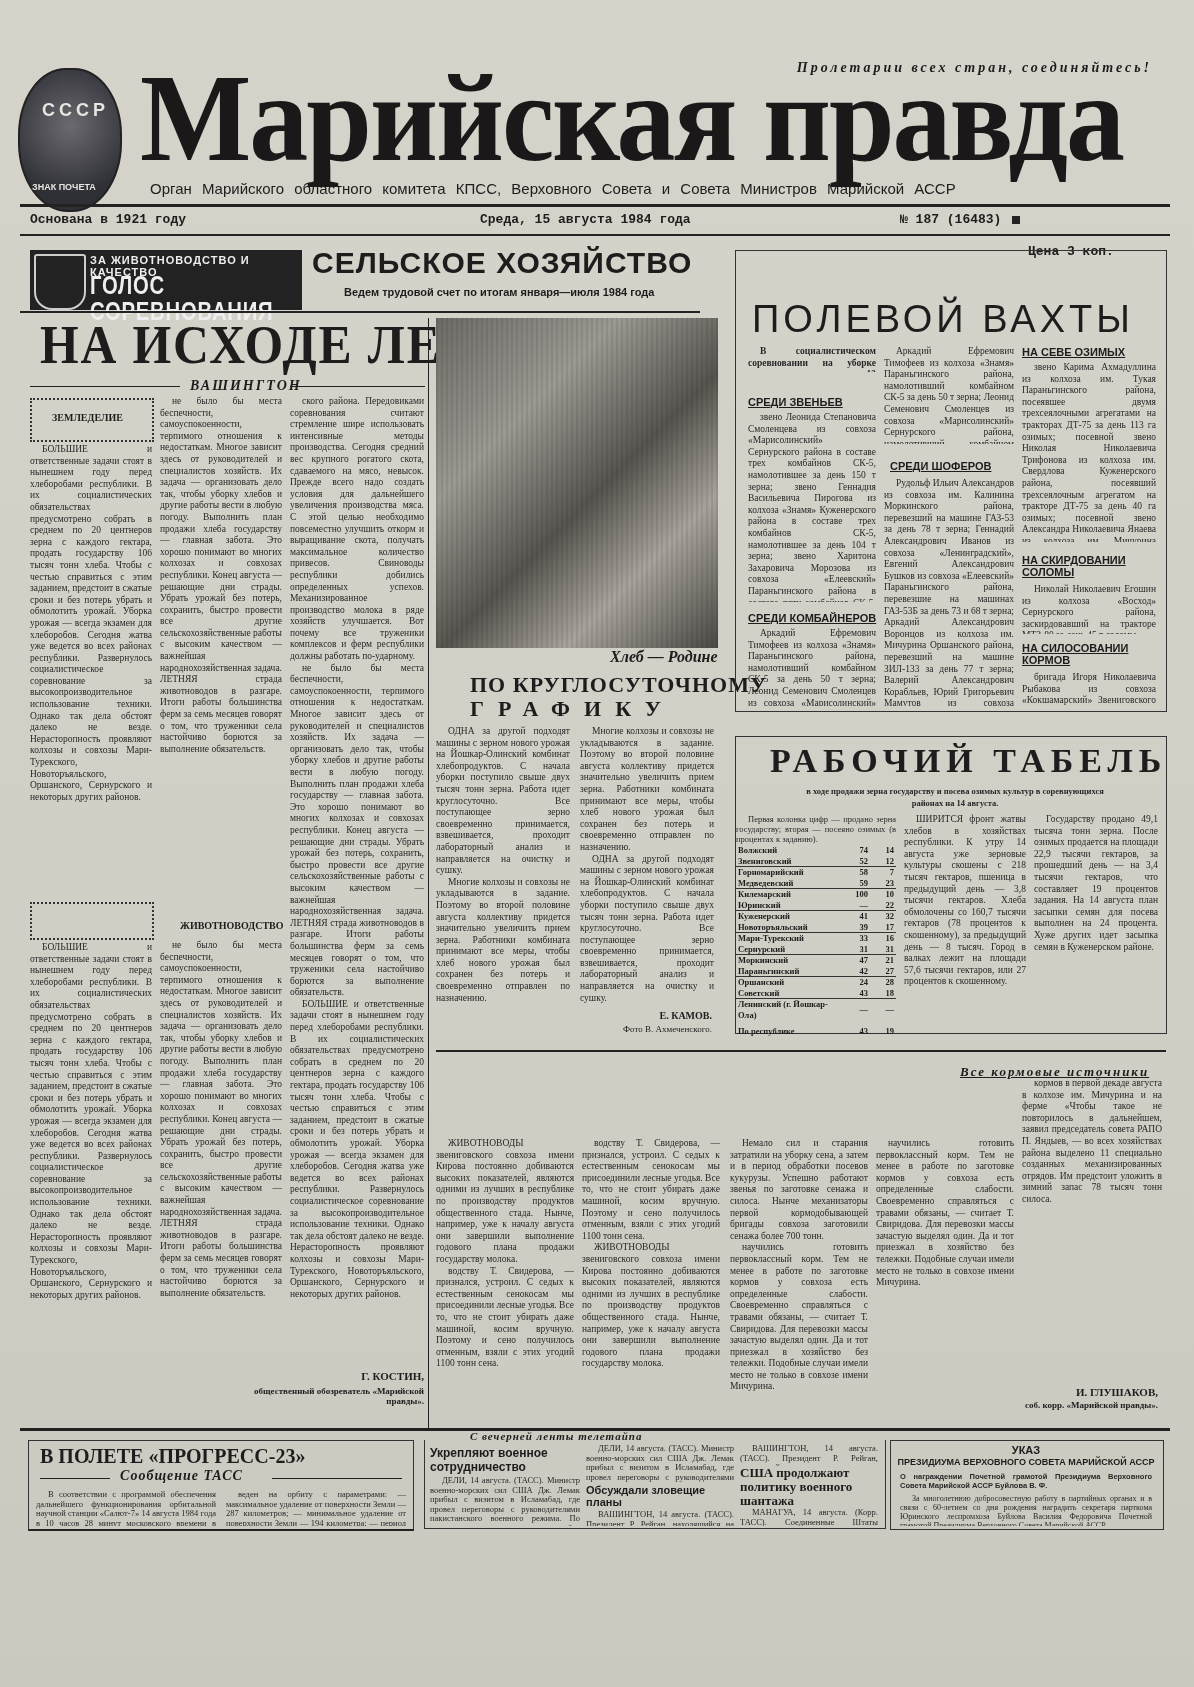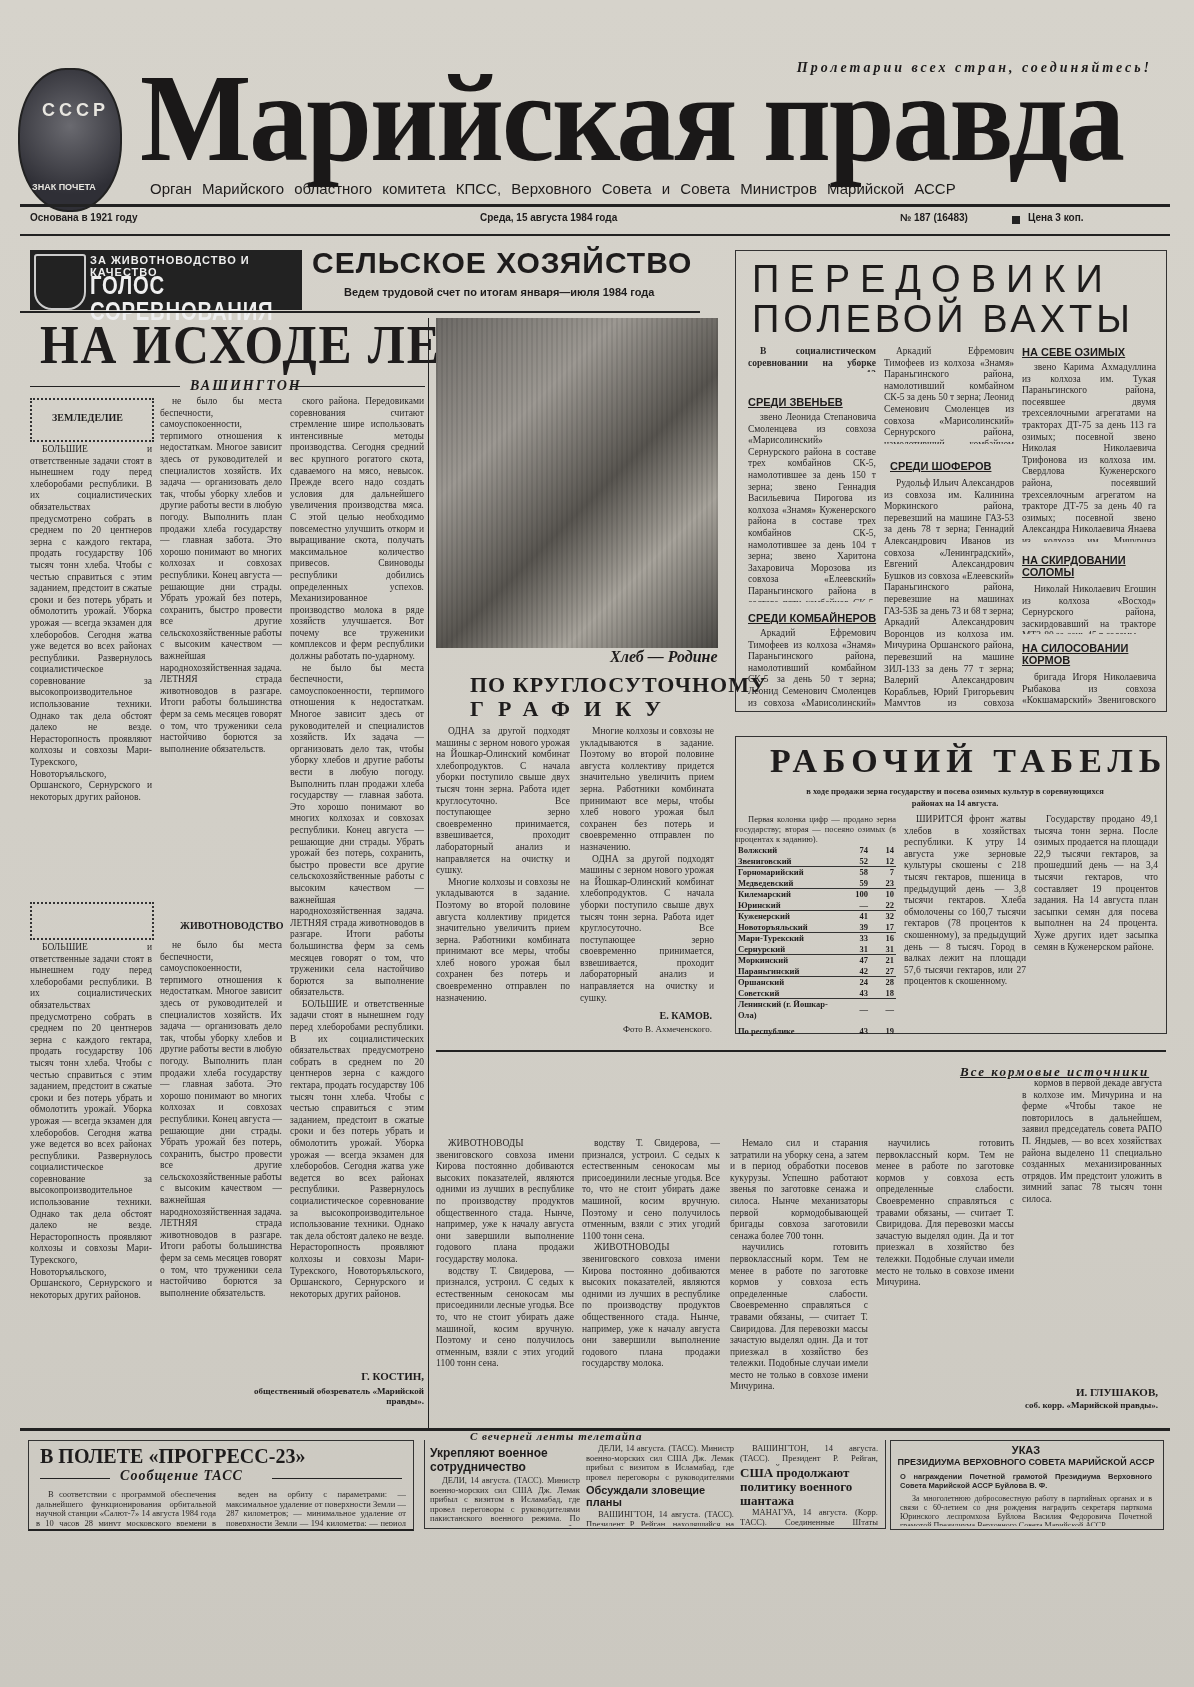--- a/index.html
+++ b/index.html
@@ -5,21 +5,21 @@
   html,body{margin:0;padding:0;}
   body{width:1194px;height:1687px;background:#cfccc3;font-family:"Liberation Serif",serif;color:#1e1c1c;position:relative;overflow:hidden;}
   .paper{position:absolute;left:0;top:0;width:1194px;height:1687px;background:linear-gradient(180deg,#d6d3cb 0%,#d1cec6 60%,#cbc8c0 100%);}
   .abs{position:absolute;}
   .rule{position:absolute;background:#222;}
   .masthead-title{position:absolute;left:140px;top:60px;font-family:"Liberation Serif",serif;font-weight:900;font-size:118px;letter-spacing:-2px;line-height:1;color:#1a1818;transform:scaleY(1.05);white-space:nowrap;}
   .slogan{position:absolute;right:42px;top:60px;font-style:italic;font-weight:bold;font-size:14px;letter-spacing:3px;}
   .organ{position:absolute;left:150px;top:180px;font-family:"Liberation Sans",sans-serif;font-size:15px;word-spacing:6px;}
   .emblem{position:absolute;left:18px;top:68px;width:100px;height:140px;border-radius:46% 46% 48% 48%;background:radial-gradient(circle at 50% 40%,#6a6a70,#2f2f36 70%);border:2px solid #222;}
   .emblem span{position:absolute;color:#e8e6e0;font-family:"Liberation Sans",sans-serif;font-weight:bold;}
-  .dateline{position:absolute;top:212px;font-family:Liberation Sans, sans-serif;font-weight:bold;font-size:10px;}
+  .dateline{position:absolute;top:212px;font-family:Liberation Mono, monospace;font-weight:bold;font-size:13px;}
   .box{position:absolute;border:1px solid #333;}
   .banner{position:absolute;left:30px;top:250px;width:272px;height:60px;background:#222;color:#eee;font-family:"Liberation Sans",sans-serif;}
   .banner .small{position:absolute;left:60px;top:4px;font-size:11px;font-weight:bold;letter-spacing:1px;}
   .banner .big{position:absolute;left:60px;top:22px;font-size:26px;font-weight:900;letter-spacing:1px;line-height:1;transform:scaleX(.78);transform-origin:left;}
   .banner .logo{position:absolute;left:4px;top:4px;width:48px;height:52px;border:2px solid #ccc;border-radius:3px 3px 18px 18px;}
   .section-title{position:absolute;left:312px;top:246px;font-family:"Liberation Sans",sans-serif;font-weight:900;font-size:30px;letter-spacing:1px;}
   .section-sub{position:absolute;left:344px;top:286px;font-family:"Liberation Sans",sans-serif;font-weight:bold;font-size:11px;}
   .h1{position:absolute;font-family:"Liberation Serif",serif;font-weight:bold;line-height:1;white-space:nowrap;}
   .kicker{position:absolute;font-style:italic;font-weight:bold;font-size:14px;letter-spacing:2px;}
   .col{position:absolute;font-size:9.5px;line-height:11.6px;text-align:justify;color:#2a2828;overflow:hidden;}
@@ -46,21 +46,21 @@
     <span style="left:12px;top:112px;font-size:9px;">ЗНАК ПОЧЕТА</span>
   </div>
   <div class="slogan">Пролетарии всех стран, соединяйтесь!</div>
   <div class="masthead-title">Марийская правда</div>
   <div class="organ">Орган Марийского областного комитета КПСС, Верховного Совета и Совета Министров Марийской АССР</div>
   <div class="rule" style="left:20px;top:204px;width:1150px;height:3px;"></div>
   <div class="dateline" style="left:30px;">Основана в 1921 году</div>
   <div class="dateline" style="left:480px;">Среда, 15 августа 1984 года</div>
   <div class="dateline" style="left:900px;">№ 187 (16483)</div>
   <div class="abs" style="left:1012px;top:216px;width:8px;height:8px;background:#222;"></div>
-  <div class="dateline" style="left:1028px;">Цена 3 коп.</div>
+  <div class="dateline" style="left:1028px;margin-top:32px;">Цена 3 коп.</div>
   <div class="rule" style="left:20px;top:234px;width:1150px;height:2px;"></div>
 
   <div class="banner">
     <div class="logo"></div>
     <div class="small">ЗА ЖИВОТНОВОДСТВО И КАЧЕСТВО</div>
     <div class="big">ГОЛОС СОРЕВНОВАНИЯ</div>
   </div>
   <div class="section-title">СЕЛЬСКОЕ ХОЗЯЙСТВО</div>
   <div class="section-sub">Ведем трудовой счет по итогам января—июля 1984 года</div>
   <div class="rule" style="left:20px;top:311px;width:680px;height:2px;"></div>
@@ -106,21 +106,20 @@
       <p>Многие колхозы и совхозы не укладываются в задание. Поэтому во второй половине августа коллективу придется значительно увеличить прием зерна. Работники комбината принимают все меры, чтобы хлеб нового урожая был сохранен без потерь и своевременно отправлен по назначению.</p>
     </div>
   <div class="col" style="left:580px;top:726px;width:134px;height:280px;">
       <p>Многие колхозы и совхозы не укладываются в задание. Поэтому во второй половине августа коллективу придется значительно увеличить прием зерна. Работники комбината принимают все меры, чтобы хлеб нового урожая был сохранен без потерь и своевременно отправлен по назначению.</p>
       <p>ОДНА за другой подходят машины с зерном нового урожая на Йошкар-Олинский комбинат хлебопродуктов. С начала уборки поступило свыше двух тысяч тонн зерна. Работа идет круглосуточно. Все поступающее зерно своевременно принимается, взвешивается, проходит лабораторный анализ и направляется на очистку и сушку.</p>
     </div>
   <div class="sig" style="left:580px;top:1010px;width:132px;">Е. КАМОВ.</div>
   <div class="sig" style="left:580px;top:1024px;width:132px;font-weight:normal;font-size:9px;">Фото В. Ахмеченского.</div>
 
   <div class="box" style="left:735px;top:250px;width:430px;height:460px;"></div>
-  <div class="h1" style="left:752px;top:260px;font-size:38px;letter-spacing:10px;font-family:'Liberation Sans',sans-serif;font-weight:normal;">ПЕРЕДОВИКИ</div>
   <div class="h1" style="left:752px;top:300px;font-size:38px;letter-spacing:4px;font-family:'Liberation Sans',sans-serif;font-weight:normal;">ПОЛЕВОЙ ВАХТЫ</div>
   <div class="col" style="left:748px;top:346px;width:128px;height:26px;font-weight:bold;">
       <p>В социалистическом соревновании на уборке урожая и севе озимых за 13 августа хороших показателей добились:</p>
     </div>
   <div class="sub" style="left:748px;top:396px;">СРЕДИ ЗВЕНЬЕВ</div>
   <div class="col" style="left:748px;top:412px;width:128px;height:190px;">
       <p>звено Леонида Степановича Смоленцева из совхоза «Марисолинский» Сернурского района в составе трех комбайнов СК-5, намолотившее за день 150 т зерна; звено Геннадия Васильевича Пирогова из колхоза «Знамя» Куженерского района в составе трех комбайнов СК-5, намолотившее за день 104 т зерна; звено Харитона Захаровича Морозова из совхоза «Елеевский» Параньгинского района в составе пяти комбайнов СК-5, намолотившее за день 150 т зерна; звено Павла Васильевича Отмахова из колхоза «Рассвет» Советского района в составе семи комбайнов СК-5, намолотившее за день 197 т зерна.</p>
     </div>
   <div class="sub" style="left:748px;top:612px;">СРЕДИ КОМБАЙНЕРОВ</div>
   <div class="col" style="left:748px;top:628px;width:128px;height:78px;">

